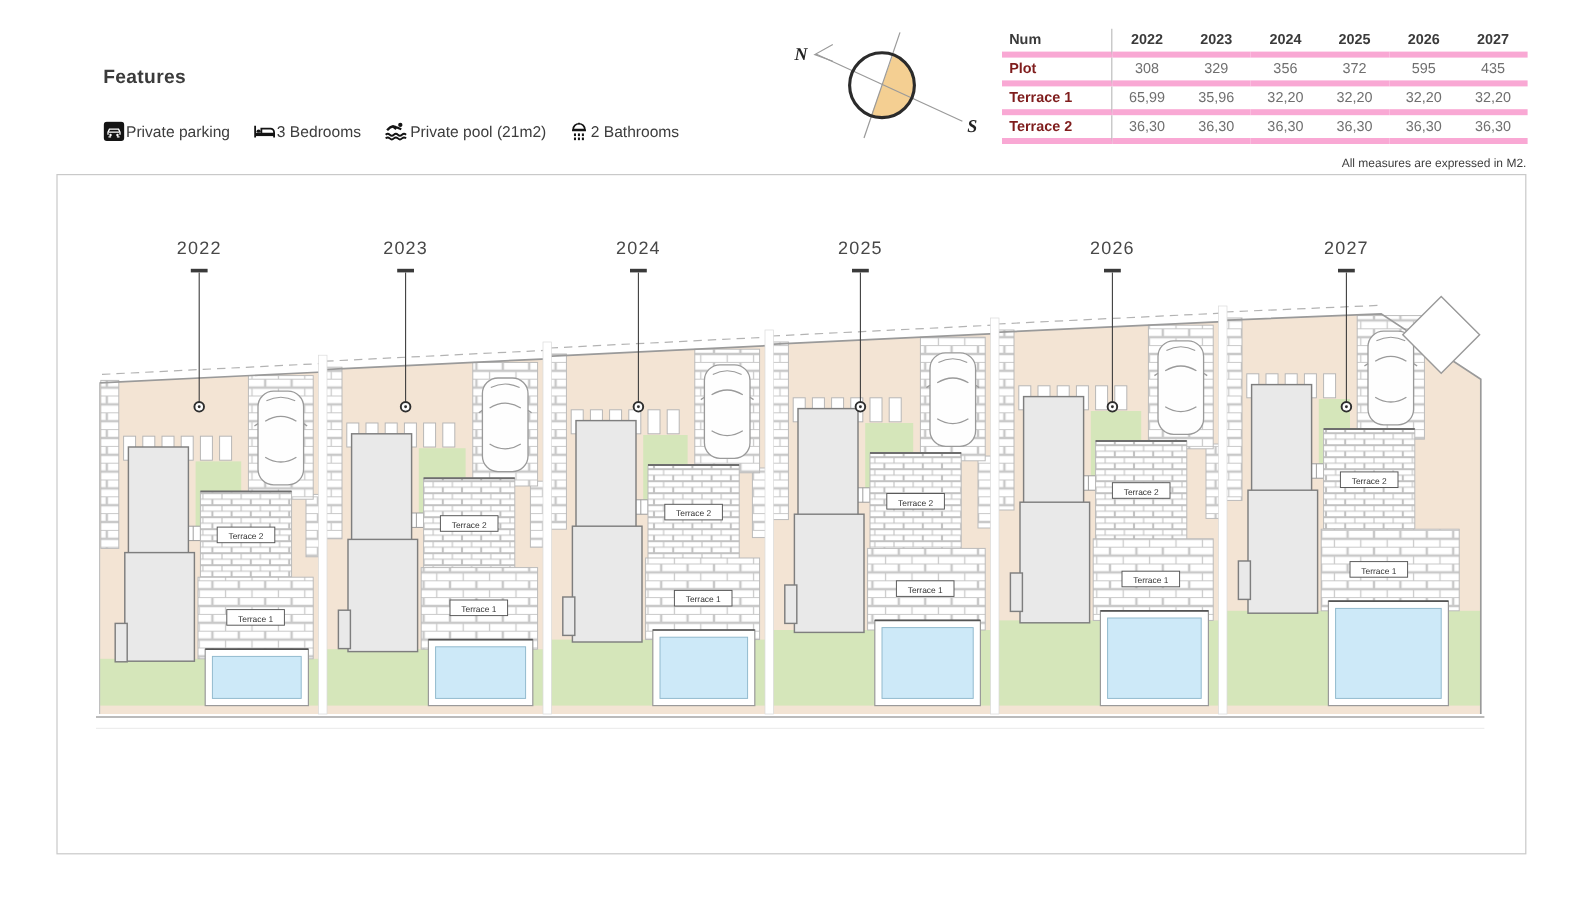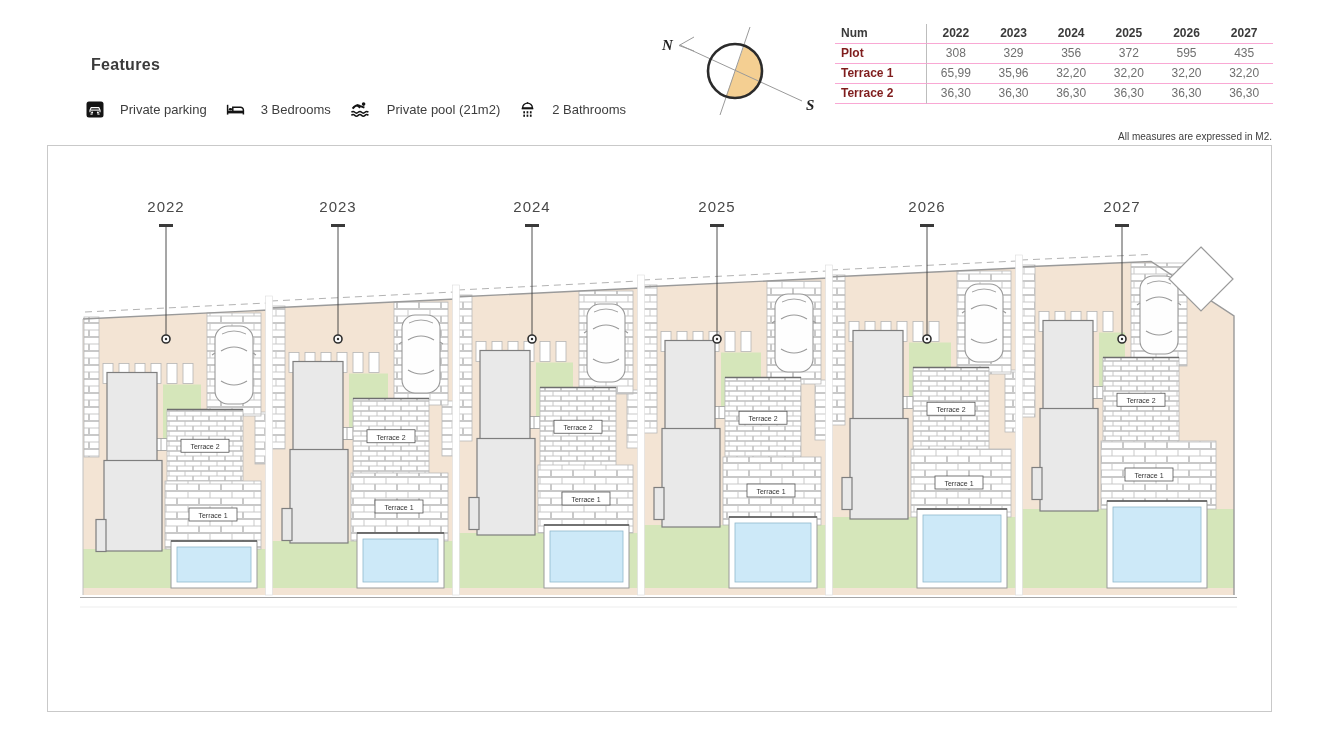--- a/index.html
+++ b/index.html
@@ -1,31 +1,31 @@
 <!DOCTYPE html>
 <html><head>
 <meta charset="utf-8">
 <style>
   html,body{margin:0;padding:0;background:#ffffff;}
   .stage{position:relative;width:1319px;height:756px;background:#fff;overflow:hidden;
          font-family:"Liberation Sans",sans-serif;color:#3b3b3b;}
   
   .features{position:absolute;left:86px;top:56px;}
-  .features h2{margin:0 0 27px 5px;font-size:16px;font-weight:700;letter-spacing:.3px;color:#3b3b3b;}
+  .features h2{margin:0 0 27px 0;font-size:16px;font-weight:700;letter-spacing:.3px;color:#3b3b3b;}
   .feature-row{display:flex;align-items:center;gap:19px;}
-  .feature{display:flex;align-items:center;gap:16px;}
+  .feature{display:flex;align-items:center;gap:1px;}
   .feature .flabel{font-size:13px;color:#3d3d3d;white-space:nowrap;}
   .ficon svg{display:block;}
   
   .compass{position:absolute;left:640px;top:6px;}
   .compass text{font-family:"Liberation Serif",serif;font-style:italic;font-weight:700;font-size:15px;fill:#222;}
   
   .m2table{position:absolute;left:835px;top:24px;width:438px;}
   .trow{display:grid;grid-template-columns:92px repeat(6,1fr);}
-  .tcell{border-bottom:1px solid #f9a8d4;font-size:12px;line-height:15px;padding:2px 4px 2px 4px;
+  .tcell{border-bottom:5px solid #f9a8d4;font-size:12px;line-height:15px;padding:2px 4px 2px 4px;
          text-align:center;color:#6f6f6f;}
   .tcell.first{border-right:1px solid #bdbdbd;text-align:left;color:#7f1d1d;font-weight:700;padding-left:6px;}
   .tcell.th{color:#3a3a3a;font-weight:700;}
   .tnote{position:absolute;right:47px;top:131px;font-size:10px;color:#3e3e3e;margin-left:6px;}
   
   .plan{position:absolute;left:47px;top:145px;width:1225px;height:567px;
         border:1px solid #c9c9c9;box-sizing:border-box;background:#fff;}
   .plan svg{display:block;}
 </style>
 </head>

